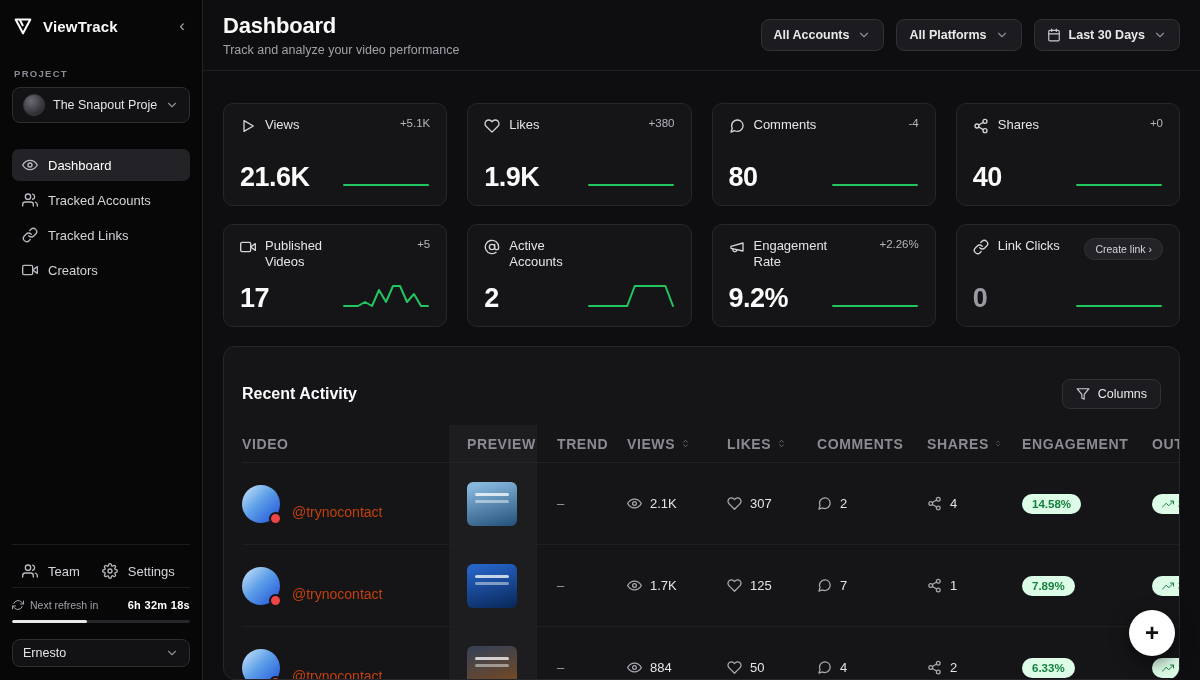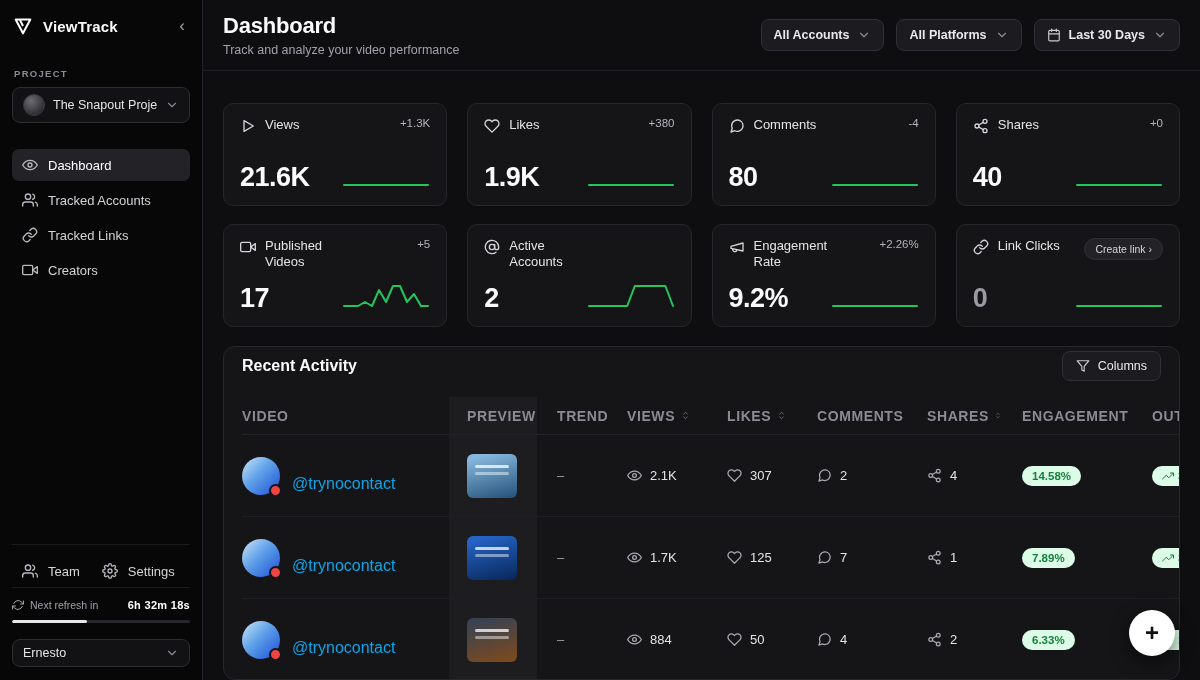--- a/index.html
+++ b/index.html
@@ -48,41 +48,41 @@
   .stat-icn { width:16px; height:16px; min-width:16px; color:#d4d4d8; margin-top:1px; display:flex; }
   .stat-label { font-size:13px; color:#e4e4e7; line-height:1.25; max-width:84px; }
   .stat-delta { margin-left:auto; font-size:11.5px; color:#b4b4bb; white-space:nowrap; }
   .action-pill { margin-left:auto; background:#232327; border:1px solid #303036; color:#d4d4d8; font-size:10.5px; border-radius:999px; padding:4px 10px; cursor:pointer; white-space:nowrap; font-family:inherit;text-align:right; }
   .stat-bottom { display:flex; align-items:flex-end; justify-content:space-between; }
   .stat-value { font-size:27px; font-weight:bold; letter-spacing:-0.5px; line-height:1; }
   .stat-value.muted { color:#9a9aa3; }
   .spark { width:88px; height:32px; }
 
   
-  .panel { margin-top:19px; background:#151518; border:1px solid #26262b; border-radius:12px; padding:4px 18px 0; height:334px; overflow:hidden; }
+  .panel { margin-top:19px; background:#151518; border:1px solid #26262b; border-radius:12px; padding:32px 18px 0; height:334px; overflow:hidden; }
   .panel-head { display:flex; align-items:center; justify-content:space-between; margin-bottom:16px; }
   .panel-title { font-size:16px; font-weight:bold; }
   .columns-btn { display:flex; align-items:center; gap:8px; background:#1c1c20; border:1px solid #303036; border-radius:8px; padding:7px 13px; color:#e8e8ea; font-size:12.5px; cursor:pointer; font-family:inherit; }
 
   .tr { display:grid; grid-template-columns:207px 88px 70px 100px 90px 110px 95px 130px 90px; align-items:stretch; width:980px; }
   .thead { height:38px; border-bottom:1px solid #222227; }
   .th { font-size:14px; color:#8b8b93; font-weight:bold; letter-spacing:0.6px; display:flex; align-items:center; gap:5px; padding-left:20px; }
   .th.c-video { padding-left:0; }
   .th.c-preview { padding-left:18px; }
   .sort-icn { width:11px; height:11px; display:flex; color:#6f6f78; }
   .row { height:82px; border-bottom:1px solid #1f1f23; cursor:pointer; }
   .cell { display:flex; align-items:center; gap:8px; font-size:13px; color:#e4e4e7; padding-left:20px; }
   .cell.c-video { padding-left:0; gap:12px; }
   .c-preview { background:rgba(255,255,255,0.035); }
   .cell.c-preview { padding-left:18px; }
 
   .avatar-wrap { position:relative; width:38px; height:38px; min-width:38px; }
   .avatar { display:block; width:38px; height:38px; border-radius:50%; background:linear-gradient(135deg,#cfe6fa 0%,#5ea0e8 45%,#1d4ed8 100%); }
   .plat-badge { position:absolute; right:-2px; bottom:-2px; width:13px; height:13px; border-radius:50%; background:#ef4444; border:2px solid #151518; }
-  .handle { font-size:16px; color:#0ea5e9;margin-top:17px; }
+  .handle { font-size:14px; color:#c2410c;margin-top:17px; }
   .thumb { position:relative; width:50px; height:44px; min-width:50px; border-radius:6px; overflow:hidden; }
   .thumb::after { content:''; position:absolute; left:16%; right:16%; top:26%; height:3px; border-radius:2px; background:rgba(255,255,255,0.75); box-shadow:0 7px 0 rgba(255,255,255,0.45); }
   .dash { color:#a1a1aa; }
   .m-icn { width:15px; height:15px; min-width:15px; display:flex; color:#a9a9b1; }
   .badge { display:inline-flex; align-items:center; gap:4px; border-radius:999px; padding:4px 10px; font-size:11.5px; font-weight:bold; white-space:nowrap; }
   .b-icn { width:12px; height:12px; display:flex; }
 
   .fab { position:absolute; right:25px; bottom:24px; width:46px; height:46px; border-radius:50%; background:#ffffff; color:#111113; font-size:24px; font-weight:bold; border:none; cursor:pointer; display:flex; align-items:center; justify-content:center; box-shadow:0 6px 18px rgba(0,0,0,0.55); font-family:inherit; }
 </style>
 </head>
@@ -254,21 +254,21 @@
     <div class="content">
       <div class="stats-grid" id="stats-grid">
           <div class="stat-card">
             <div class="stat-top">
               <span class="stat-icn">
                 <svg viewBox="0 0 24 24" fill="none" stroke="currentColor" stroke-width="2" stroke-linecap="round" stroke-linejoin="round" width="100%" height="100%">
                   <polygon points="6 4 20 12 6 20 6 4"></polygon>
                 </svg>
               </span>
               <span class="stat-label">Views</span>
-              <span class="stat-delta">+1.3K</span>
+              <span class="stat-delta">+5.1K</span>
             </div>
             <div class="stat-bottom">
               <span class="stat-value">21.6K</span>
               <svg class="spark" viewBox="0 0 88 32">
                 <polyline points="2.0,26.0 9.6,26.0 17.3,26.0 24.9,26.0 32.5,26.0 40.2,26.0 47.8,26.0 55.5,26.0 63.1,26.0 70.7,26.0 78.4,26.0 86.0,26.0" fill="none" stroke="#22c55e" stroke-width="2" stroke-linecap="round" stroke-linejoin="round"></polyline>
               </svg>
             </div>
           </div>
           <div class="stat-card">
             <div class="stat-top">

